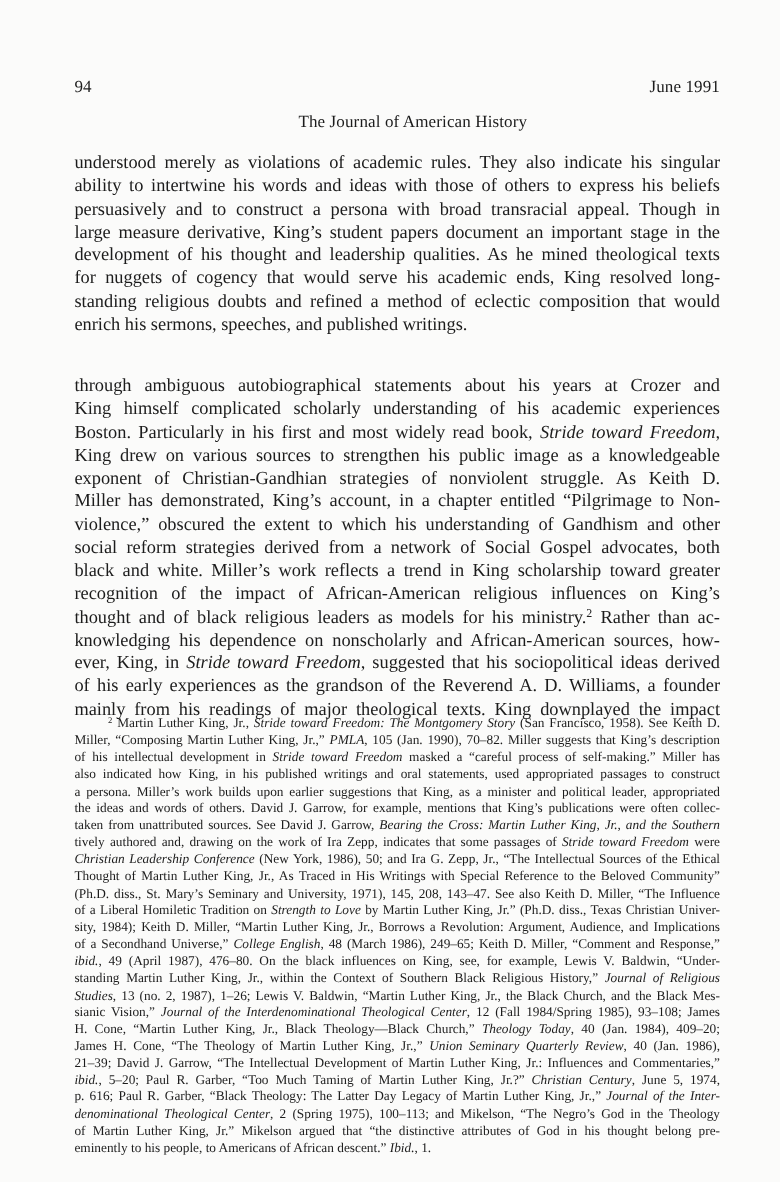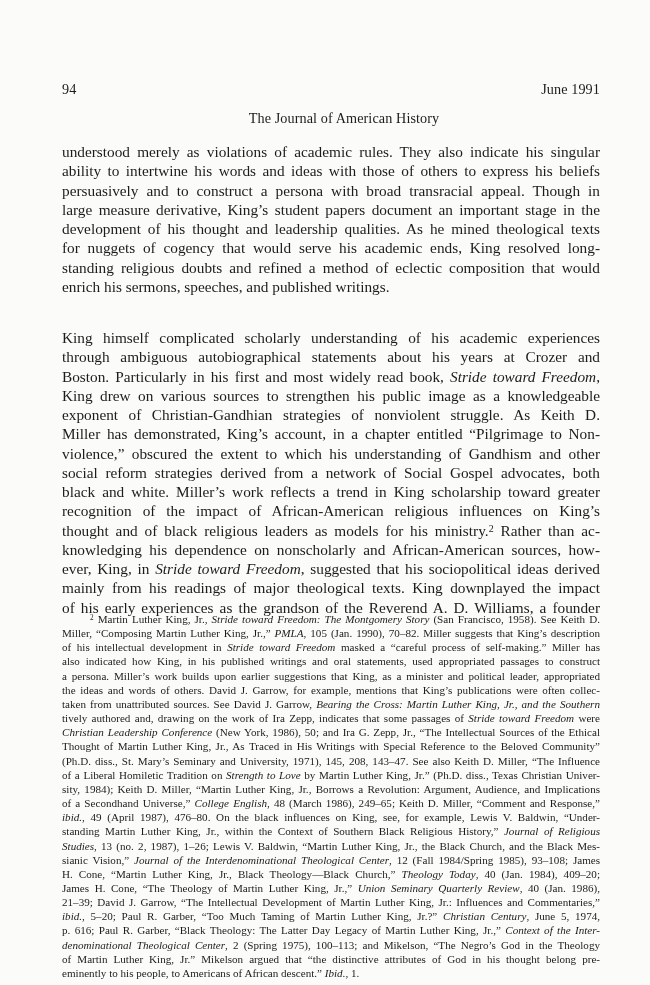--- a/index.html
+++ b/index.html
@@ -3,21 +3,21 @@
 <meta charset="utf-8">
 <style>
   html, body { margin: 0; padding: 0; }
   body {
     width: 650px; height: 985px; overflow: hidden;
     background: #fbfbfa;
     font-family: "Liberation Serif", "DejaVu Serif", serif;
     color: #1c1c1c;
     position: relative;
   }
-  .page { position: absolute; left: 0; top: 16px; width: 650px; height: 902px; }
+  .page { position: absolute; left: 0; top: 0; width: 650px; height: 902px; }
   .running-head {
     position: absolute; top: 65px; left: 62px; width: 538px; height: 20px;
     font-size: 14.2px; letter-spacing: 0.1px;
   }
   .running-head .pg { position: absolute; left: 0; top: 0; }
   .running-head .jt { position: absolute; left: 0; right: 0; text-align: center; top: 0; padding-left: 26px; margin-top: 29px; }
   .running-head .dt { position: absolute; right: 0; top: 0; }
 
   .body-text {
     position: absolute; left: 62px; width: 538px;
@@ -53,35 +53,35 @@
       <span class="ln">understood merely as violations of academic rules. They also indicate his singular</span>
       <span class="ln">ability to intertwine his words and ideas with those of others to express his beliefs</span>
       <span class="ln">persuasively and to construct a persona with broad transracial appeal. Though in</span>
       <span class="ln">large measure derivative, King’s student papers document an important stage in the</span>
       <span class="ln">development of his thought and leadership qualities. As he mined theological texts</span>
       <span class="ln">for nuggets of cogency that would serve his academic ends, King resolved long-</span>
       <span class="ln">standing religious doubts and refined a method of eclectic composition that would</span>
       <span class="ln last">enrich his sermons, speeches, and published writings.</span>
     </div>
   <div class="body-text" id="para2">
+      <span class="ln"><span>through ambiguous autobiographical statements about his years at Crozer and</span></span>
       <span class="ln"><span>King himself complicated scholarly understanding of his academic experiences</span></span>
-      <span class="ln"><span>through ambiguous autobiographical statements about his years at Crozer and</span></span>
       <span class="ln"><span>Boston. Particularly in his first and most widely read book, </span><i>Stride toward Freedom</i><span>,</span></span>
       <span class="ln"><span>King drew on various sources to strengthen his public image as a knowledgeable</span></span>
       <span class="ln"><span>exponent of Christian-Gandhian strategies of nonviolent struggle. As Keith D.</span></span>
       <span class="ln"><span>Miller has demonstrated, King’s account, in a chapter entitled “Pilgrimage to Non-</span></span>
       <span class="ln"><span>violence,” obscured the extent to which his understanding of Gandhism and other</span></span>
       <span class="ln"><span>social reform strategies derived from a network of Social Gospel advocates, both</span></span>
       <span class="ln"><span>black and white. Miller’s work reflects a trend in King scholarship toward greater</span></span>
       <span class="ln"><span>recognition of the impact of African-American religious influences on King’s</span></span>
       <span class="ln"><span>thought and of black religious leaders as models for his ministry.</span><sup>2</sup><span> Rather than ac-</span></span>
       <span class="ln"><span>knowledging his dependence on nonscholarly and African-American sources, how-</span></span>
       <span class="ln"><span>ever, King, in </span><i>Stride toward Freedom</i><span>, suggested that his sociopolitical ideas derived</span></span>
+      <span class="ln"><span>of his early experiences as the grandson of the Reverend A. D. Williams, a founder</span></span>
       <span class="ln"><span>mainly from his readings of major theological texts. King downplayed the impact</span></span>
-      <span class="ln"><span>of his early experiences as the grandson of the Reverend A. D. Williams, a founder</span></span>
     </div>
   <div class="footnote" id="fn">
       <span class="ln first"><sup>2</sup><span> Martin Luther King, Jr., </span><i>Stride toward Freedom: The Montgomery Story</i><span> (San Francisco, 1958). See Keith D.</span></span>
       <span class="ln"><span>Miller, “Composing Martin Luther King, Jr.,” </span><i>PMLA</i><span>, 105 (Jan. 1990), 70–82. Miller suggests that King’s description</span></span>
       <span class="ln"><span>of his intellectual development in </span><i>Stride toward Freedom</i><span> masked a “careful process of self-making.” Miller has</span></span>
       <span class="ln"><span>also indicated how King, in his published writings and oral statements, used appropriated passages to construct</span></span>
       <span class="ln"><span>a persona. Miller’s work builds upon earlier suggestions that King, as a minister and political leader, appropriated</span></span>
       <span class="ln"><span>the ideas and words of others. David J. Garrow, for example, mentions that King’s publications were often collec-</span></span>
       <span class="ln"><span>taken from unattributed sources. See David J. Garrow, </span><i>Bearing the Cross: Martin Luther King, Jr., and the Southern</i></span>
       <span class="ln"><span>tively authored and, drawing on the work of Ira Zepp, indicates that some passages of </span><i>Stride toward Freedom</i><span> were</span></span>
@@ -92,18 +92,18 @@
       <span class="ln"><span>sity, 1984); Keith D. Miller, “Martin Luther King, Jr., Borrows a Revolution: Argument, Audience, and Implications</span></span>
       <span class="ln"><span>of a Secondhand Universe,” </span><i>College English</i><span>, 48 (March 1986), 249–65; Keith D. Miller, “Comment and Response,”</span></span>
       <span class="ln"><i>ibid.</i><span>, 49 (April 1987), 476–80. On the black influences on King, see, for example, Lewis V. Baldwin, “Under-</span></span>
       <span class="ln"><span>standing Martin Luther King, Jr., within the Context of Southern Black Religious History,” </span><i>Journal of Religious</i></span>
       <span class="ln"><i>Studies</i><span>, 13 (no. 2, 1987), 1–26; Lewis V. Baldwin, “Martin Luther King, Jr., the Black Church, and the Black Mes-</span></span>
       <span class="ln"><span>sianic Vision,” </span><i>Journal of the Interdenominational Theological Center</i><span>, 12 (Fall 1984/Spring 1985), 93–108; James</span></span>
       <span class="ln"><span>H. Cone, “Martin Luther King, Jr., Black Theology—Black Church,” </span><i>Theology Today</i><span>, 40 (Jan. 1984), 409–20;</span></span>
       <span class="ln"><span>James H. Cone, “The Theology of Martin Luther King, Jr.,” </span><i>Union Seminary Quarterly Review</i><span>, 40 (Jan. 1986),</span></span>
       <span class="ln"><span>21–39; David J. Garrow, “The Intellectual Development of Martin Luther King, Jr.: Influences and Commentaries,”</span></span>
       <span class="ln"><i>ibid.</i><span>, 5–20; Paul R. Garber, “Too Much Taming of Martin Luther King, Jr.?” </span><i>Christian Century</i><span>, June 5, 1974,</span></span>
-      <span class="ln"><span>p. 616; Paul R. Garber, “Black Theology: The Latter Day Legacy of Martin Luther King, Jr.,” </span><i>Context of the Inter-</i></span>
+      <span class="ln"><span>p. 616; Paul R. Garber, “Black Theology: The Latter Day Legacy of Martin Luther King, Jr.,” </span><i>Journal of the Inter-</i></span>
       <span class="ln"><i>denominational Theological Center</i><span>, 2 (Spring 1975), 100–113; and Mikelson, “The Negro’s God in the Theology</span></span>
       <span class="ln"><span>of Martin Luther King, Jr.” Mikelson argued that “the distinctive attributes of God in his thought belong pre-</span></span>
       <span class="ln last"><span>eminently to his people, to Americans of African descent.” </span><i>Ibid.</i><span>, 1.</span></span>
     </div>
 </div>
 
 </body></html>

